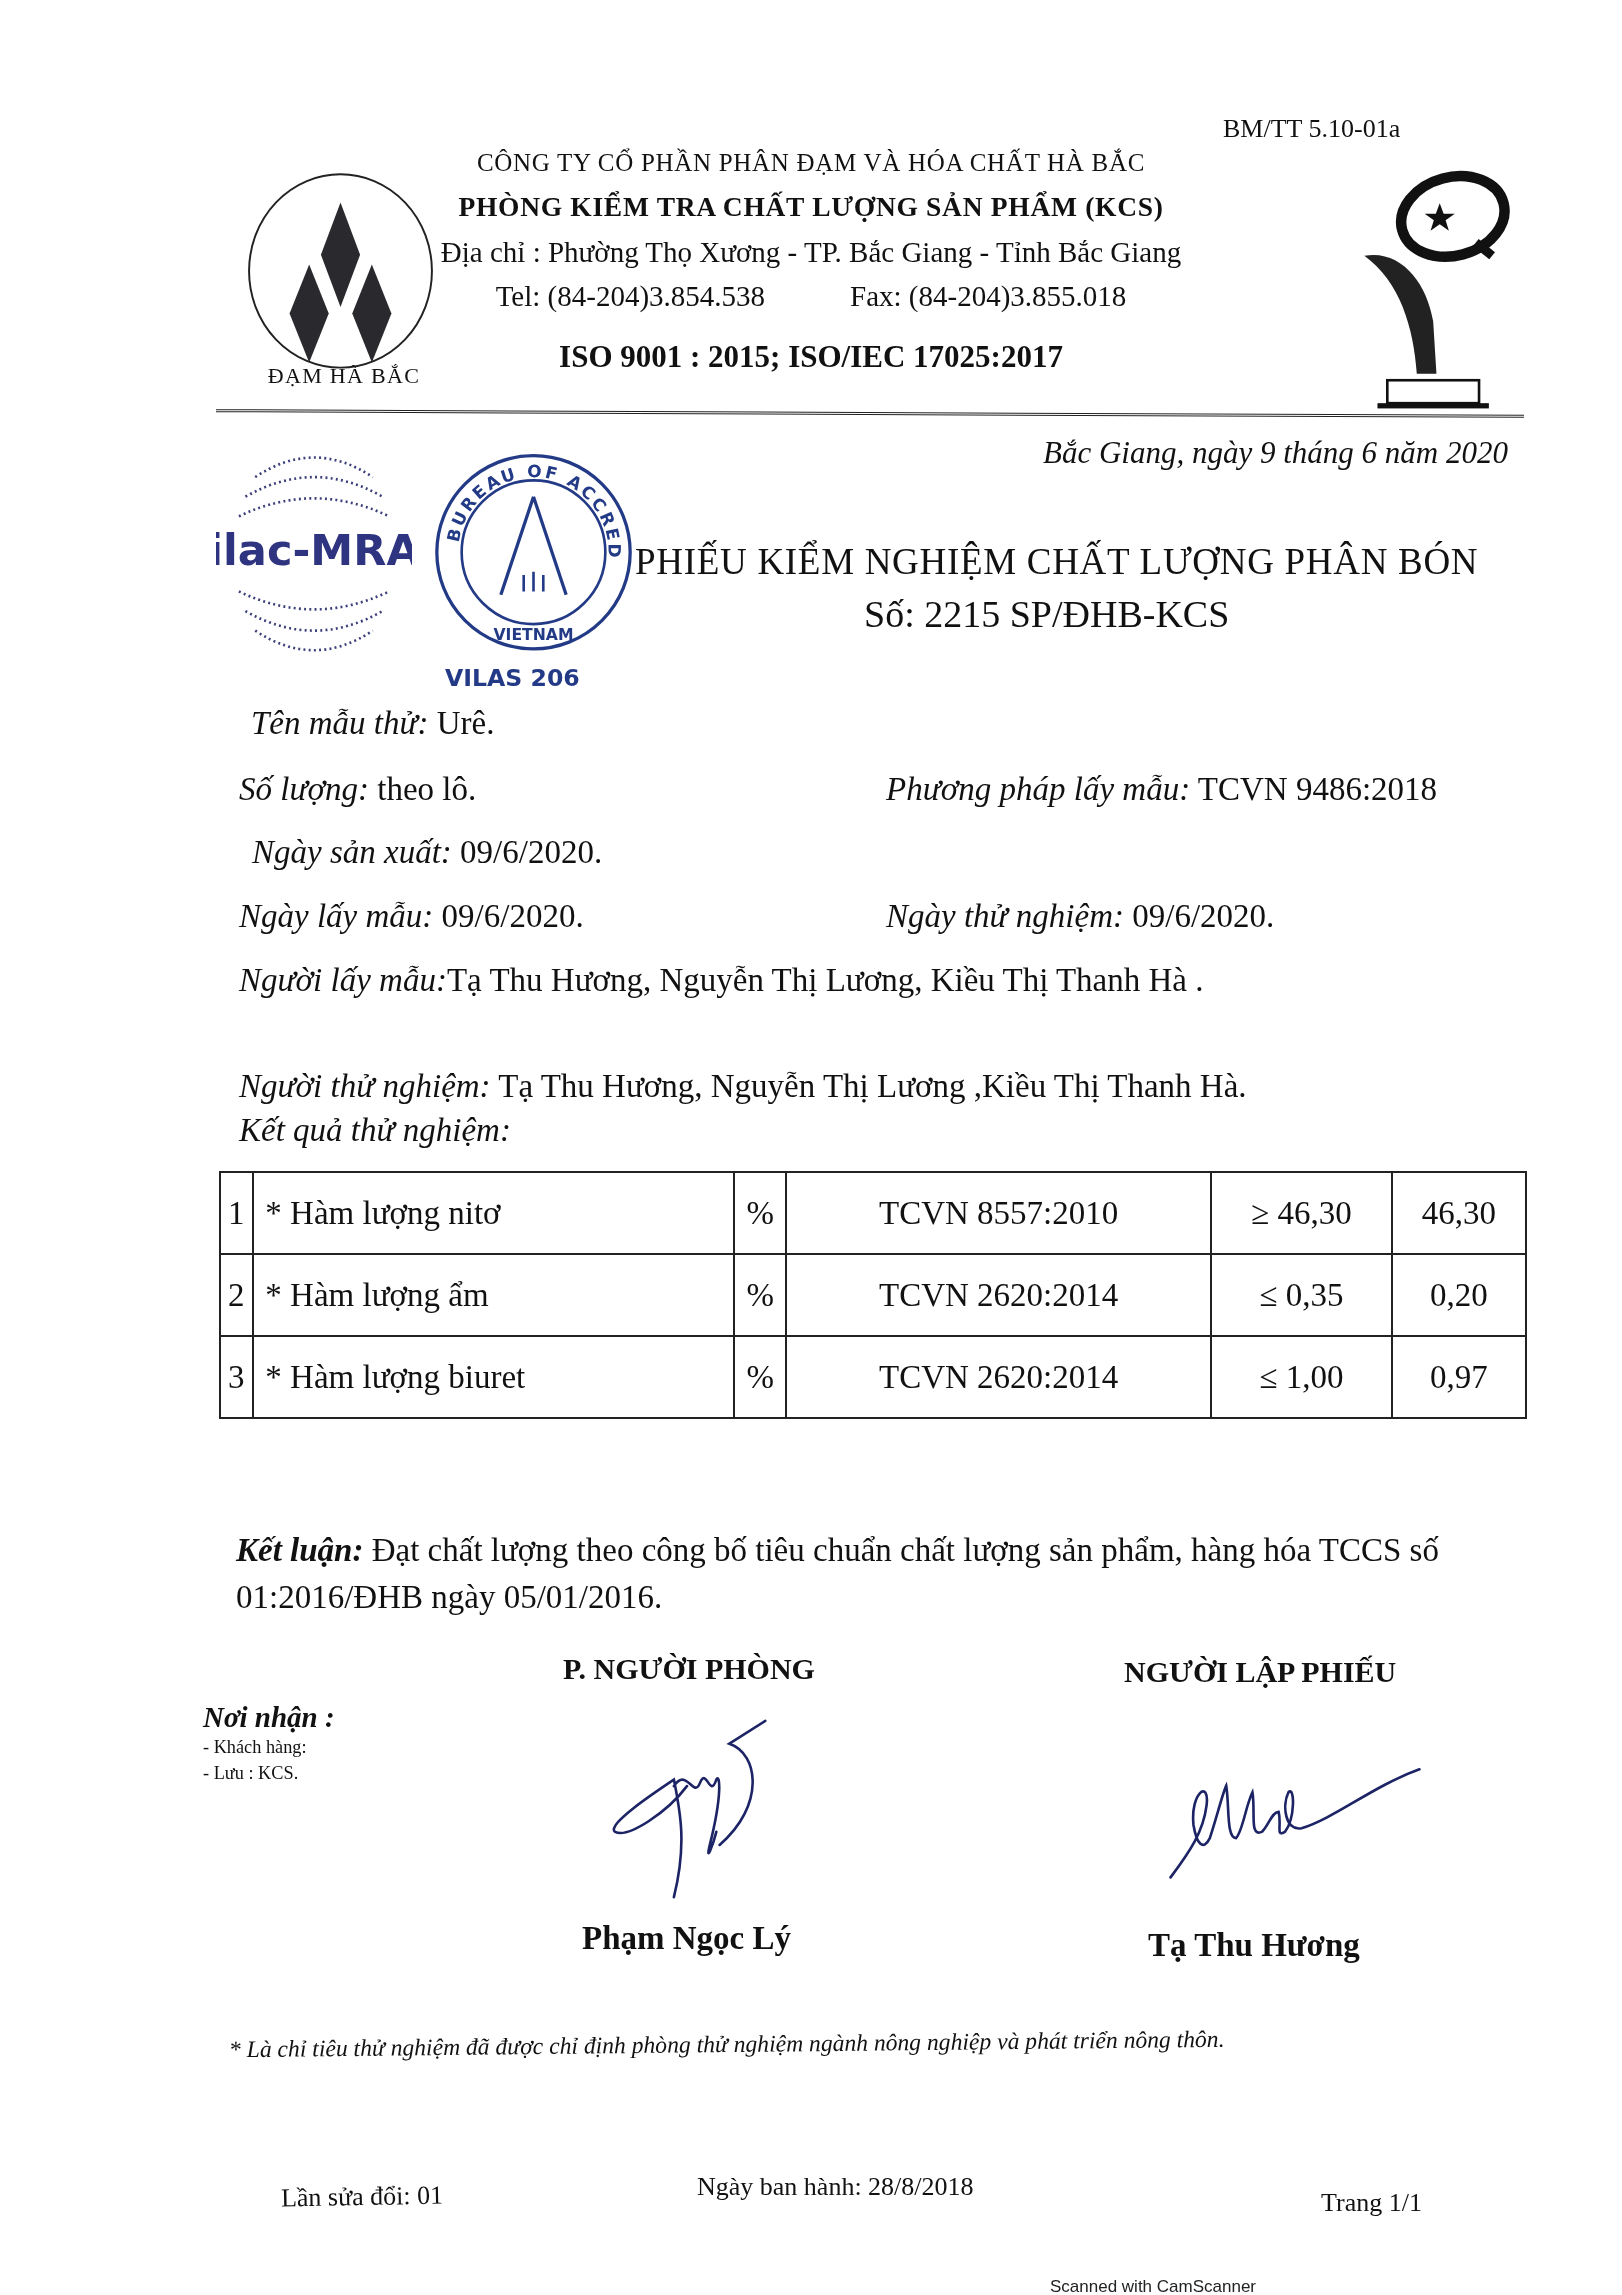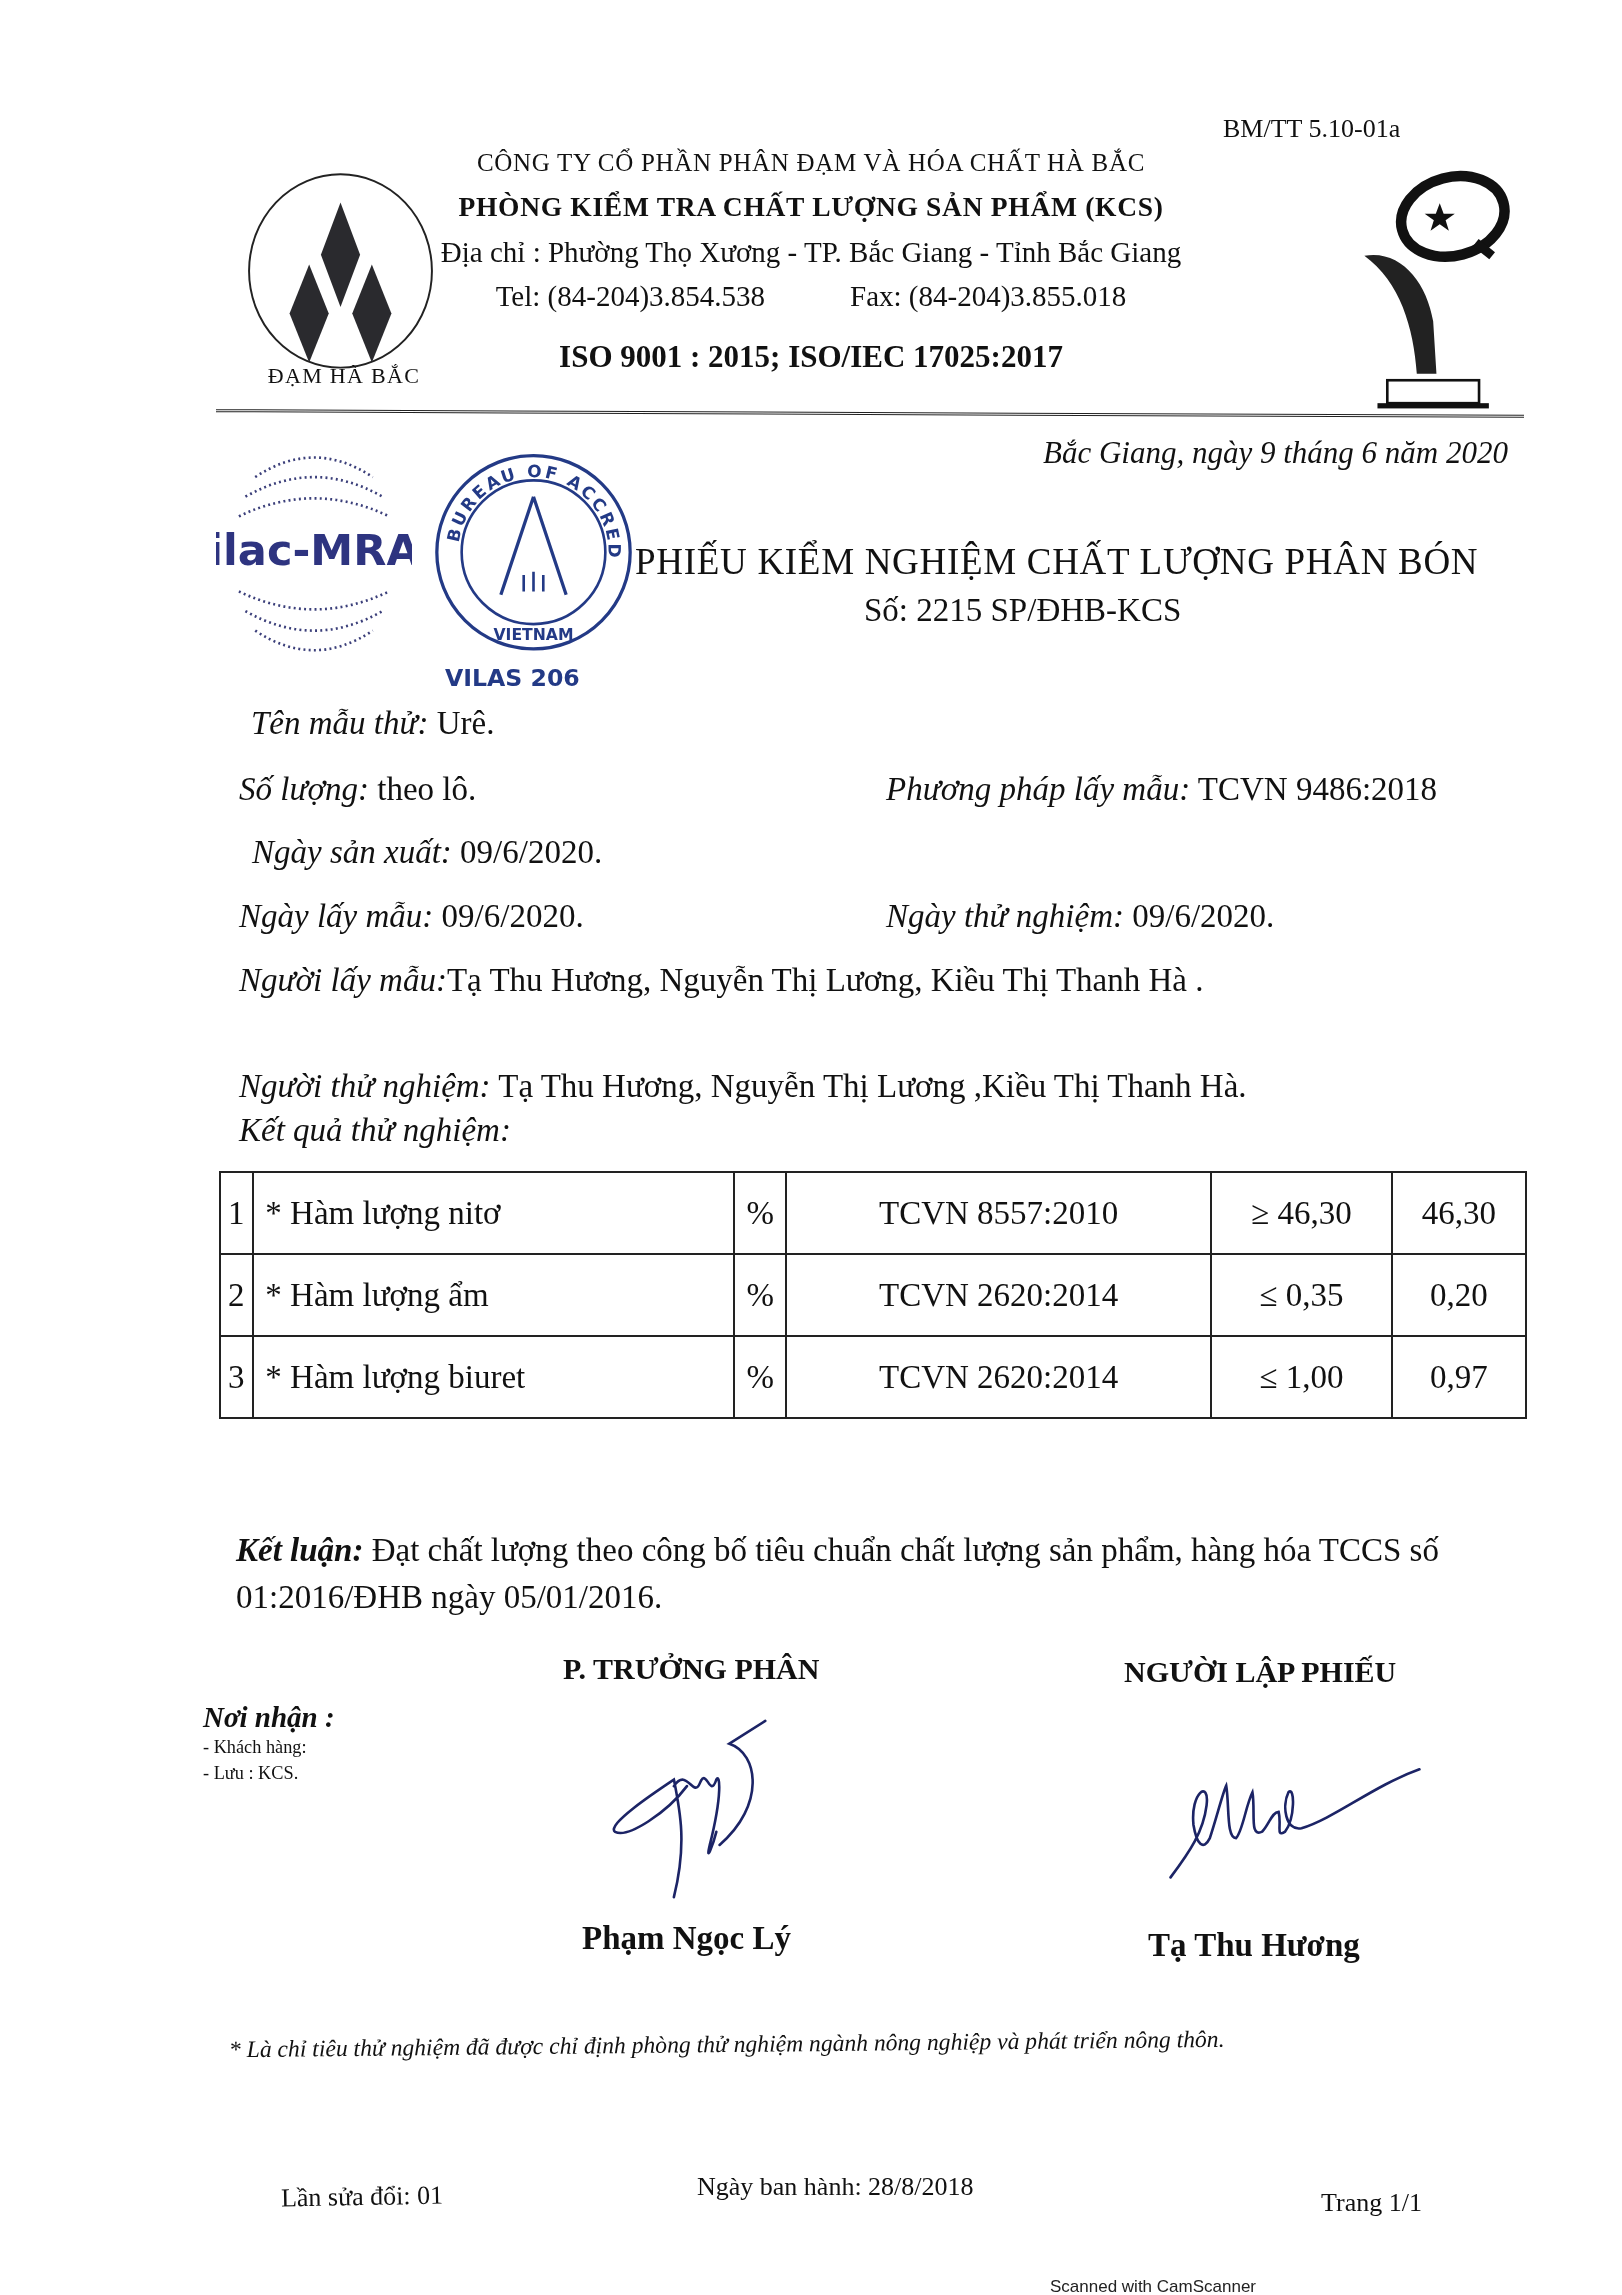--- a/index.html
+++ b/index.html
@@ -22,21 +22,21 @@
   .trophy { left: 1361px; top: 164px; width: 164px; height: 249px; }
 
   .header-rule { left: 216px; top: 412px; width: 1308px; height: 0; border-top: 3.9px double #222; transform: rotate(0.25deg); }
   .date-place { right: 114px; top: 435px; font-size: 31px; font-style: italic; }
 
   .ilac { left: 216px; top: 451px; width: 196px; height: 209px; }
   .boa { left: 432px; top: 451px; width: 203px; height: 209px; }
   .vilas { left: 445px; top: 664px; font-family: "DejaVu Sans", sans-serif; font-weight: bold; font-size: 23.6px; color: #233a86; }
 
   .doc-title { left: 635px; top: 540px; font-size: 37px; letter-spacing: 0.7px; }
-  .doc-number { left: 864px; top: 592px; font-size: 33px; }
+  .doc-number { left: 864px; top: 592px; font-size: 38px; }
 
   .field { font-size: 33px; }
   .field .lbl { font-style: italic; }
   .f-name { left: 239px; top: 705px; margin-left: 12px; }
   .f-qty { left: 239px; top: 771px; }
   .f-method { left: 886px; top: 771px; }
   .f-prod { left: 252px; top: 834px; }
   .f-sample { left: 239px; top: 898px; }
   .f-test { left: 886px; top: 898px; text-align: right; }
   .f-sampler { left: 239px; top: 962px; }
@@ -173,21 +173,21 @@
     <td>%</td>
     <td>TCVN 2620:2014</td>
     <td>≤ 1,00</td>
     <td>0,97</td>
   </tr>
 </tbody>
   </table>
 
 <div class="abs conclusion"><span class="lbl">Kết luận:</span><span> Đạt chất lượng theo công bố tiêu chuẩn chất lượng sản phẩm, hàng hóa TCCS số 01:2016/ĐHB  ngày 05/01/2016.</span></div>
 
-<div class="abs sig-title sig-left-title">P.  TRƯỞNG PHÂN</div>
+<div class="abs sig-title sig-left-title">P.  NGƯỜI PHÒNG</div>
 <div class="abs sig-title sig-right-title">NGƯỜI LẬP PHIẾU</div>
 
 <svg class="abs sig-left-img" viewBox="0 0 340 290">
   <path d="M270,10 L215,45 C260,60 270,140 200,200 M150,110 C120,150 60,190 40,180 C25,170 100,120 130,100 C140,150 150,200 130,280 M130,110 C150,80 160,130 170,105 C180,80 185,130 195,100 C200,90 205,120 185,200 C178,230 190,200 195,180" fill="none" stroke="#1c2466" stroke-width="4" stroke-linecap="round"></path>
 </svg>
 <svg class="abs sig-right-img" viewBox="0 0 400 180">
   <path d="M10,170 C40,130 60,100 65,60 C70,20 40,40 45,90 C50,120 60,130 70,110 C80,80 90,40 95,30 C100,60 95,110 110,110 C120,100 125,60 135,40 C140,70 130,110 150,100 C160,90 165,70 175,70 C180,90 170,110 185,100 C200,80 200,30 190,40 C180,60 185,100 210,95 C260,80 320,30 390,5" fill="none" stroke="#1c2466" stroke-width="4" stroke-linecap="round"></path>
 </svg>
 
 <div class="abs sig-left-name">Phạm Ngọc Lý</div>

